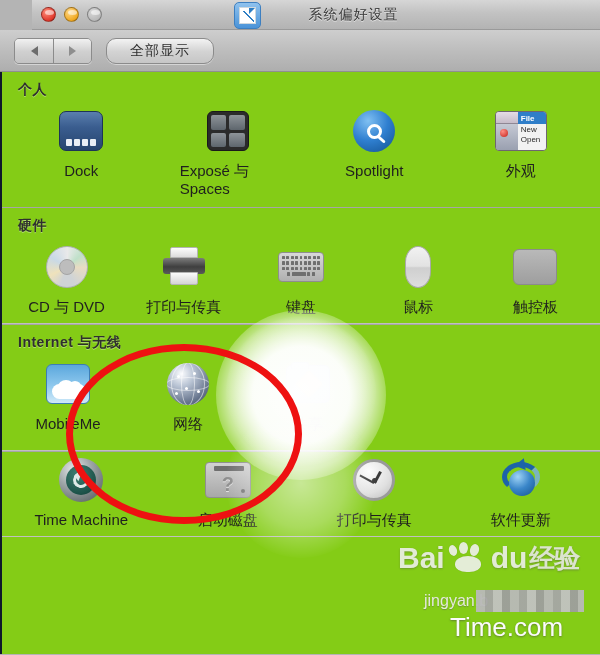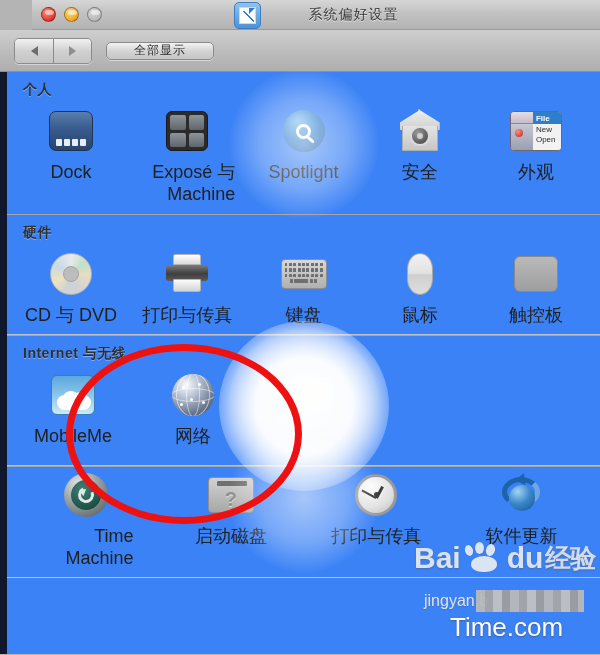--- a/index.html
+++ b/index.html
@@ -124,39 +124,39 @@
   .navbtn {
     width: 38px;
     background: linear-gradient(to bottom, #f1f1f1, #d0d0d0 52%, #c4c4c4);
     display: flex; align-items: center; justify-content: center;
   }
   .navbtn + .navbtn { border-left: 1px solid #8b8b8b; }
   .tri-l { width:0;height:0;border-right:7px solid #6d6d6d;border-top:5px solid transparent;border-bottom:5px solid transparent; }
   .tri-r { width:0;height:0;border-left:7px solid #8e8e8e;border-top:5px solid transparent;border-bottom:5px solid transparent; }
 
   .showall {
-    height: 18px;
+    height: 26px;
     min-width: 108px;
     padding: 0 14px;
     border: 1px solid #8b8b8b;
-    border-radius: 5px;
+    border-radius: 10px;
     background: linear-gradient(to bottom, #f3f3f3, #d3d3d3 52%, #c6c6c6);
     box-shadow: 0 1px 0 rgba(255,255,255,0.45);
-    font-size: 12px;
+    font-size: 14px;
     color: #2e2e2e;
     display: flex; align-items: center; justify-content: center;
     letter-spacing: 1px;
   }
 
   
   .content {
     position: relative;
     height: 582px;
-    background: #3b82f6;
-    border-left: 7px solid #0f172a;
+    background: #84cc16;
+    border-left: 2px solid #0f172a;
   }
 
   .section { position: relative; }
   .section + .section { border-top: 1px solid #a6a6a6; box-shadow: 0 -1px 0 #c0c0c0 inset; }
 
   .section-label {
     font-size: 14px;
     font-weight: bold;
     color: #2f2f2f;
     padding: 9px 0 4px 16px;
@@ -179,23 +179,23 @@
     align-items: center;
     gap: 5px;
     padding-top: 2px;
   }
   .pane .icon-wrap {
     width: 52px; height: 52px;
     display: flex; align-items: center; justify-content: center;
     position: relative;
   }
   .pane .caption {
-    font-size: 18px;
+    font-size: 15px;
     color: #1f1f1f;
-    text-align: right;
+    text-align: left;
     line-height: 1.22;
     max-width: 96px;
   }
 
   
   .halo {
     position: absolute;
     border-radius: 50%;
     pointer-events: none;
     z-index: 1;
@@ -372,21 +372,20 @@
   
   .wm-baidu {
     position: absolute;
     left: 398px; top: 543px;
     z-index: 50;
     display: flex;
     align-items: center;
     gap: 2px;
     opacity: 0.88;
     pointer-events: none;
-    margin-left: 16px;
   }
   .wm-baidu .paw { position: relative; width: 42px; height: 30px; }
   .wm-baidu .paw i { position:absolute; background:#f2f2f2; border-radius:50%; box-shadow: 0 0 1px rgba(0,0,0,0.25); }
   .wm-baidu .paw .t1 { left:2px;  top:2px;  width:8px;  height:11px; transform: rotate(-18deg); }
   .wm-baidu .paw .t2 { left:12px; top:-1px; width:9px;  height:12px; }
   .wm-baidu .paw .t3 { left:23px; top:1px;  width:9px;  height:12px; transform: rotate(16deg); }
   .wm-baidu .paw .pad{ left:8px;  top:13px; width:26px; height:16px; border-radius:50% 50% 45% 45%; }
   .wm-baidu .btext {
     font-size: 30px; font-weight: bold; color: #f0f0f0; line-height: 1;
     font-family: "Liberation Sans", sans-serif;
@@ -465,41 +464,29 @@
         </div>
         <div class="pane">
           <div class="icon-wrap">
             <div class="ic ic-expose">
                 <i></i>
                 <i></i>
                 <i></i>
                 <i></i>
               </div>
           </div>
-          <div class="caption">Exposé 与 Machine</div>
+          <div class="caption">Exposé 与 Spaces</div>
         </div>
         <div class="pane">
           <div class="icon-wrap">
             <div class="ic ic-spotlight">
                 <span class="glass"></span>
               </div>
           </div>
           <div class="caption">Spotlight</div>
-        </div>
-        <div class="pane">
-          <div class="halo soft" style="width:150px;height:150px;left:50%;top:-34px;transform:translateX(-50%);"></div>
-          <div class="icon-wrap">
-            <div class="ic ic-security">
-              <span class="ant"></span>
-                <span class="roof"></span>
-                <span class="body"></span>
-                <span class="lock"></span>
-            </div>
-          </div>
-          <div class="caption">安全</div>
         </div>
         <div class="pane">
           <div class="icon-wrap">
             <div class="ic ic-appearance">
               <div class="left">
                   <div class="bar"></div>
                   <div class="pane2">
                     <span class="dot"></span>
                   </div>
                 </div>

